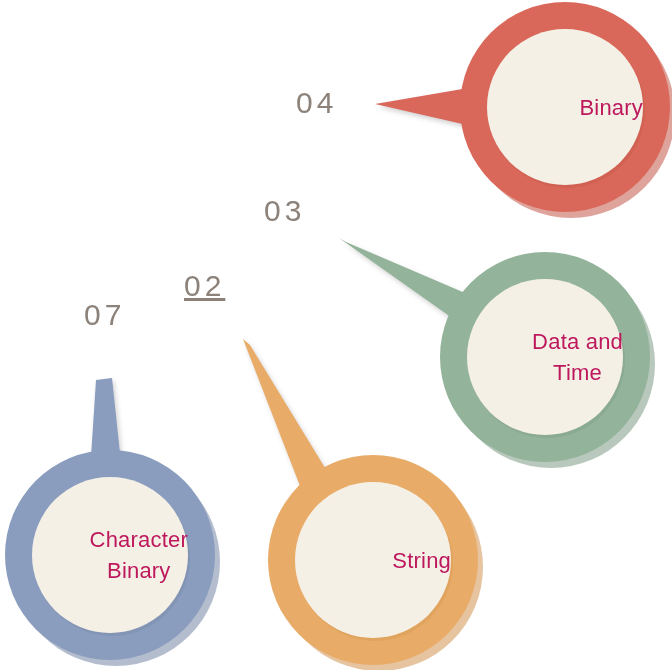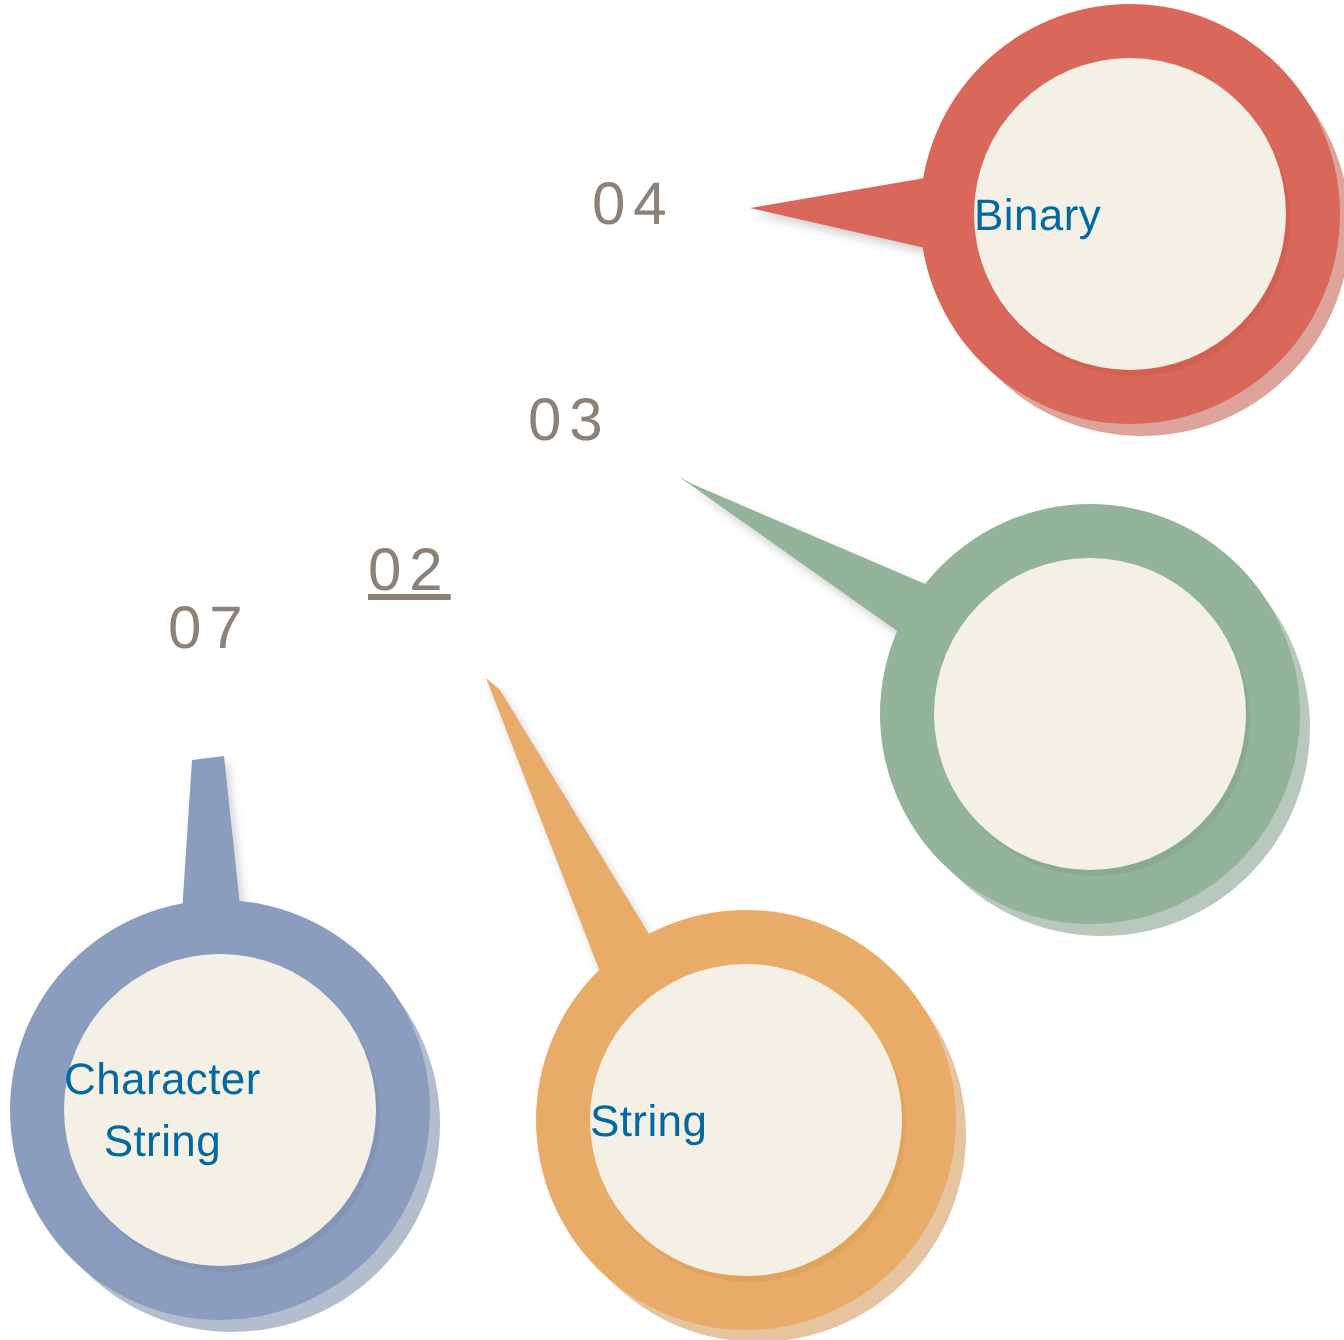--- a/index.html
+++ b/index.html
@@ -23,23 +23,23 @@
     position: absolute;
     left: 0;
     top: 0;
     width: 672px;
     height: 670px;
   }
   .node-label {
     position: absolute;
     display: flex;
     align-items: center;
-    justify-content: flex-start;
+    justify-content: flex-end;
     text-align: center;
-    color: #0369a1;
+    color: #be185d;
     font-family: "Liberation Sans", sans-serif;
     font-size: 22px;
     line-height: 31px;
     letter-spacing: 0.2px;
     white-space: pre-line;
     pointer-events: none;
   }
   .step-number {
     position: absolute;
     color: #8c8279;
@@ -91,29 +91,33 @@
           <path d="M 375,104 L 480,86 L 480,128 Z" fill="#d9685a" filter="url(#tailshadow)"></path>
           <circle cx="565" cy="107" r="105" fill="#d9685a"></circle>
           <circle cx="567" cy="110" r="78" fill="#c25749" opacity="0.35"></circle>
           <circle cx="565" cy="107" r="78" fill="#f5f0e6"></circle>
         </g>
       </g>
   </svg>
 
   <div class="node-label" style="left:32px; top:500px; width:156px; height:110px;">
     <span>Character
-String</span>
+Binary</span>
   </div>
   <div class="step-number" style="left:84px; top:300px;">07</div>
 
   <div class="node-label" style="left:295px; top:505px; width:156px; height:110px;">
     <span>String</span>
   </div>
   <div class="step-number" style="left:184px; top:271px;text-decoration:underline;">02</div>
 
+  <div class="node-label" style="left:467px; top:302px; width:156px; height:110px;">
+    <span>Data and
+Time</span>
+  </div>
   <div class="step-number" style="left:264px; top:196px;text-align:center;">03</div>
 
   <div class="node-label" style="left:487px; top:52px; width:156px; height:110px;">
     <span>Binary</span>
   </div>
   <div class="step-number" style="left:296px; top:88px;">04</div>
 
 </div>
 
 </body></html>

